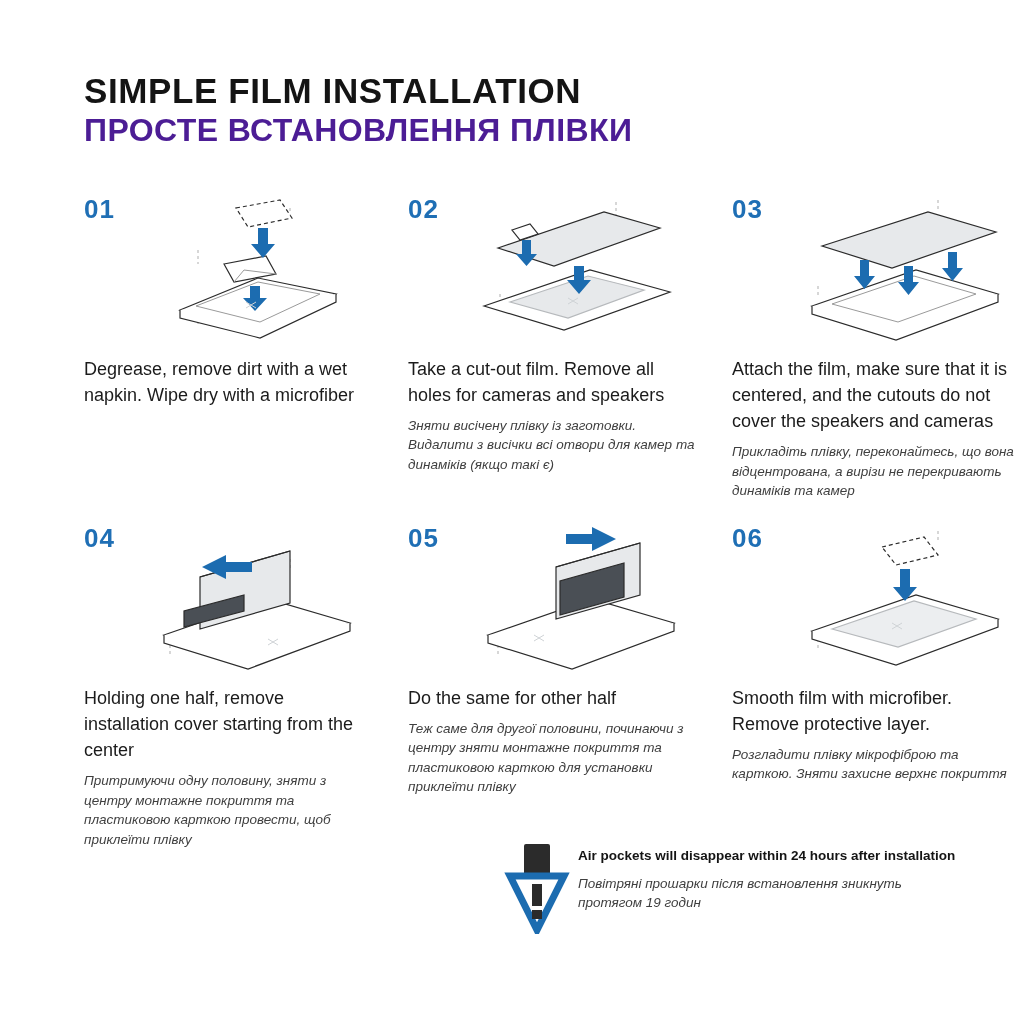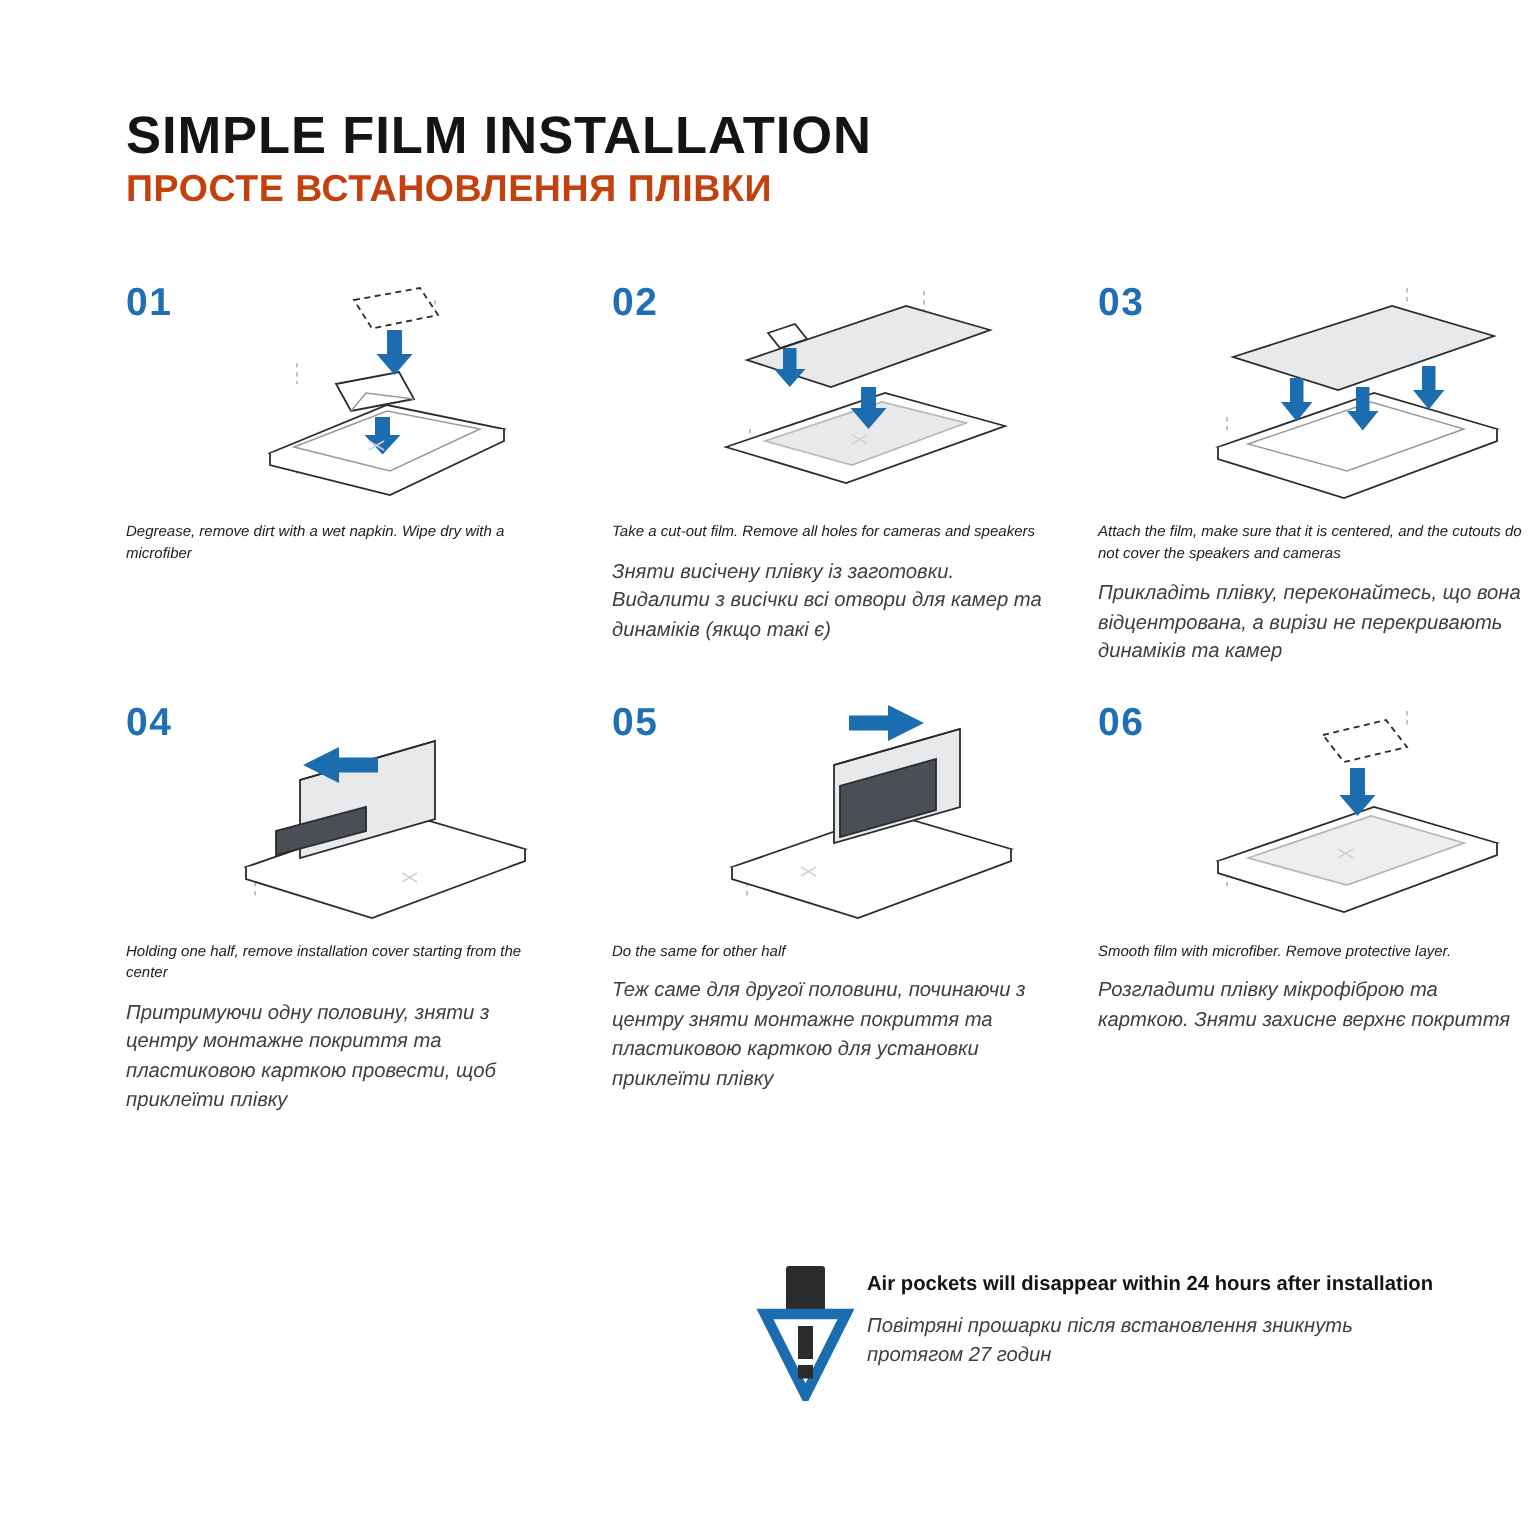--- a/index.html
+++ b/index.html
@@ -27,26 +27,26 @@
   }
   .title-en {
     font-size: 35px;
     font-weight: bold;
     letter-spacing: 0.6px;
     line-height: 1.1;
     margin: 0 0 2px 0;
     color: #141414;
   }
   .title-uk {
-    font-size: 25px;
+    font-size: 32px;
     font-weight: bold;
     letter-spacing: 0.4px;
     line-height: 1.1;
     margin: 0;
-    color: #c2410c;
+    color: #4c1d95;
   }
   
   .steps {
     display: grid;
     grid-template-columns: repeat(3, 1fr);
     column-gap: 28px;
     row-gap: 18px;
   }
   .step {
     position: relative;
@@ -68,25 +68,24 @@
   .art {
     position: relative;
     flex: 1 1 auto;
     height: 166px;
   }
   .art svg { display: block; }
   .step-text {
     padding-right: 6px;
   }
   .txt-en {
-    font-size: 10px;
+    font-size: 18px;
     line-height: 1.45;
     color: #1b1b1b;
     margin: 0 0 8px 0;
-    font-style: italic;
   }
   .txt-uk {
     font-size: 13.5px;
     line-height: 1.45;
     color: #3f3f3f;
     font-style: italic;
     margin: 0;
   }
   
   .footer {
@@ -318,17 +317,17 @@
     <div class="warn-icon">
       <svg width="66" height="92" viewBox="0 0 66 92">
         <rect x="20" y="2" width="26" height="34" rx="2" fill="#2b2b2b"></rect>
         <polygon points="6,34 60,34 33,88" fill="none" stroke="#1c6cb0" stroke-width="7"></polygon>
         <rect x="28" y="42" width="10" height="22" fill="#2b2b2b"></rect>
         <rect x="28" y="68" width="10" height="9" fill="#2b2b2b"></rect>
       </svg>
     </div>
     <div class="footer-text">
       <p class="footer-en">Air pockets will disappear within 24 hours after installation</p>
-      <p class="footer-uk">Повітряні прошарки після встановлення зникнуть протягом 27 годин</p>
+      <p class="footer-uk">Повітряні прошарки після встановлення зникнуть протягом 19 годин</p>
     </div>
   </div>
 
 </div>
 
 </body></html>

